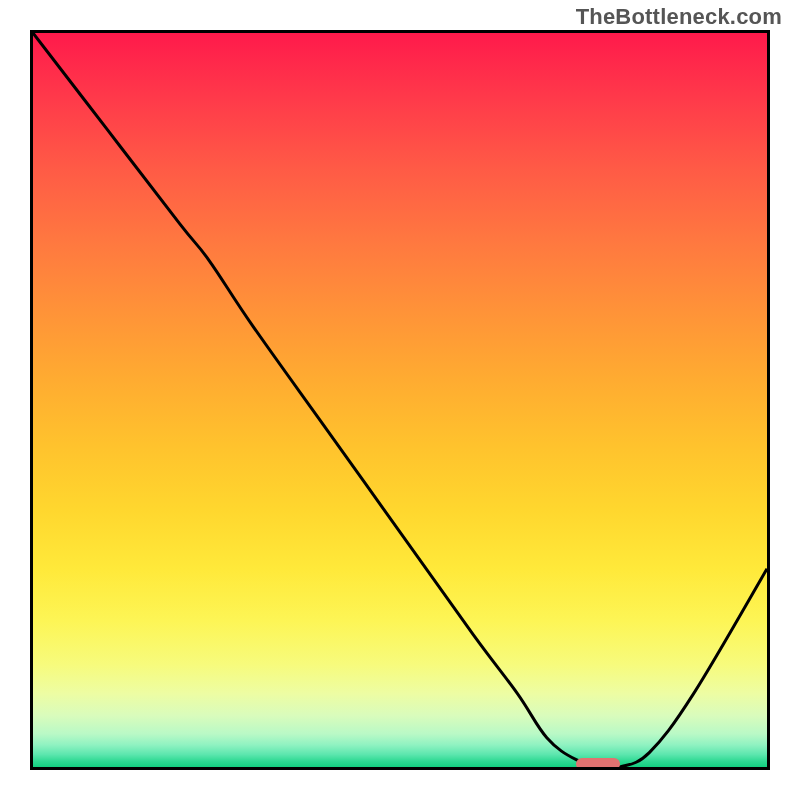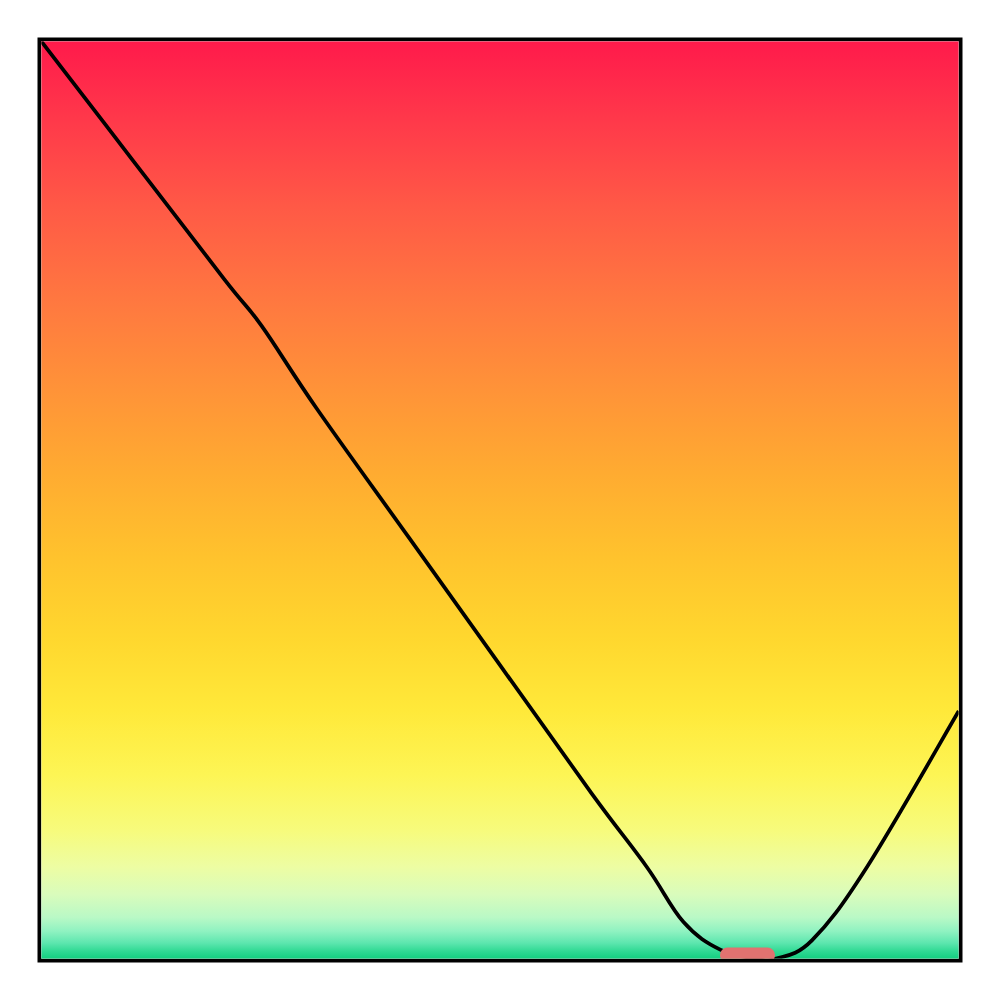--- a/index.html
+++ b/index.html
@@ -72,20 +72,21 @@
     border-radius: 6px;
     background: #e17270;
     transform: translate(-50%, -50%);
   }
 </style>
 </head>
 <body>
 
 <div class="container">
 
+  <div class="watermark">TheBottleneck.com</div>
 
   <div class="plot">
     <div class="gradient"></div>
 
     <svg class="curve" viewBox="0 0 734 734" preserveAspectRatio="none">
       <path fill="none" stroke="#000000" stroke-width="3" d="M 0 0 C 13.212 17.175599999999992, 46.976000000000006 61.06879999999995, 73.4 95.41999999999996 C 99.82400000000001 129.77119999999996, 128.3032 167.0584, 146.8 190.84000000000003 C 165.29680000000002 214.62160000000006, 162.948 209.0432, 176.16 227.54000000000002 C 189.37199999999999 246.03680000000003, 199.06079999999997 263.2124, 220.2 293.6 C 241.3392 323.98760000000004, 267.17600000000004 359.3664, 293.6 396.36 C 320.024 433.35360000000003, 340.576 462.1264, 367 499.12 C 393.424 536.1136, 419.26079999999996 572.8136, 440.4 601.88 C 461.5392 630.9464, 471.228 642.1032, 484.44 660.6 C 497.652 679.0968, 503.2304 692.7492, 513.8 704.64 C 524.3696 716.5308, 532.5903999999999 721.3752, 543.16 726.66 C 553.7296 731.9448, 564.5928 732.6788, 572.52 734 C 580.4472 735.3212, 579.2728000000001 736.6424, 587.2 734 C 595.1272 731.3576, 603.348 732.532, 616.56 719.32 C 629.7719999999999 706.1080000000001, 639.4608000000001 693.63, 660.6 660.6 C 681.7392 627.57, 720.788 558.2804, 734 535.8199999999999"></path>
     </svg>
 
     <div class="marker" style="left: 565.18px; top: 731.064px; background: rgb(225, 114, 112);"></div>
   </div>

